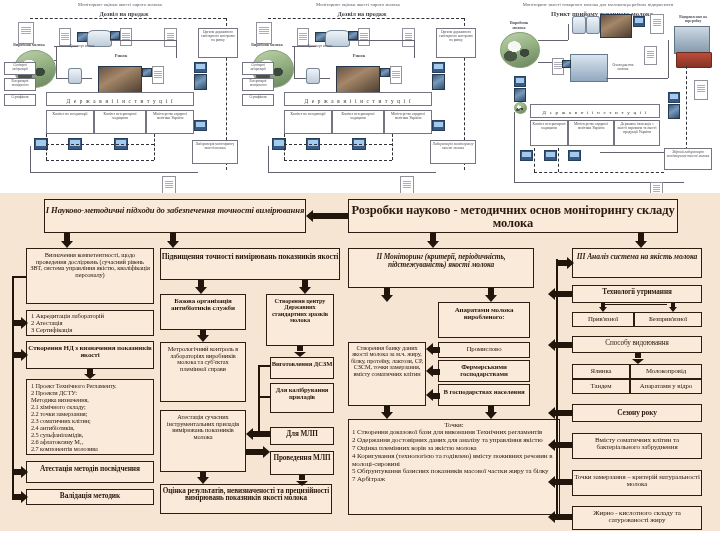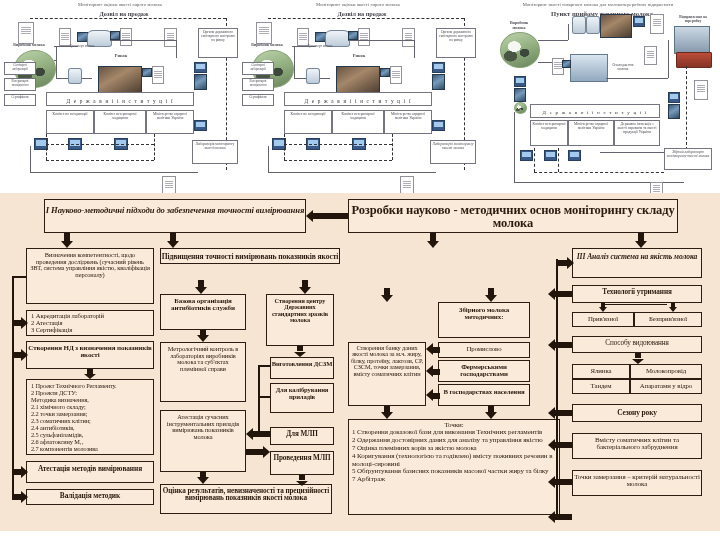--- a/index.html
+++ b/index.html
@@ -331,21 +331,21 @@
       <div>   Методика визначення,</div>
       <div>2.1 хімічного складу;</div>
       <div>2.2 точки замерзання;</div>
       <div>2.3 соматичних клітин;</div>
       <div>2.4 антибіотиків,</div>
       <div>2.5 сульфаніламідів,</div>
       <div>2.6 афлатоксину М₁,</div>
       <div>2.7 компонентів молозива</div>
     </div>
 
-    <div class="bx bold" style="left:26px;top:268px;width:128px;height:22px;font-size:7.4px;padding-top:3px;">Атестація методів вимірювання</div>
+    <div class="bx bold" style="left:26px;top:268px;width:128px;height:22px;font-size:7.4px;padding-top:3px;">Атестація методів посвідчення</div>
 
     <div class="bx bold" style="left:26px;top:296px;width:128px;height:16px;font-size:7.4px;padding-top:2px;">Валідація методик</div>
 
     <div class="ln" style="left:12px;top:83px;width:2px;height:222px;"></div>
     <div class="ln" style="left:12px;top:83px;width:14px;height:2px;"></div>
     <div class="ar arr" style="left:12px;top:123px;width:16px;height:14px;">
         <i class="shaft" style="width:10px;"></i>
         <i class="head"></i>
       </div>
     <div class="ar arr" style="left:12px;top:155px;width:16px;height:14px;">
@@ -354,21 +354,21 @@
       </div>
     <div class="ar arr" style="left:12px;top:272px;width:16px;height:14px;">
         <i class="shaft" style="width:10px;"></i>
         <i class="head"></i>
       </div>
     <div class="ar arr" style="left:12px;top:297px;width:16px;height:14px;">
         <i class="shaft" style="width:10px;"></i>
         <i class="head"></i>
       </div>
 
-    <div class="bx bold" style="left:160px;top:55px;width:180px;height:16px;font-size:7.6px;padding-top:4px;">Підвищення точності вимірювань показників якості</div>
+    <div class="bx bold" style="left:160px;top:55px;width:180px;height:32px;font-size:7.6px;padding-top:4px;">Підвищення точності вимірювань показників якості</div>
 
     <div class="ar ad" style="left:192px;top:87px;width:18px;height:14px;">
         <i class="shaft" style="height:8px;"></i>
         <i class="head"></i>
       </div>
     <div class="ar ad" style="left:296px;top:87px;width:18px;height:14px;">
         <i class="shaft" style="height:8px;"></i>
         <i class="head"></i>
       </div>
 
@@ -417,32 +417,33 @@
 
     <div class="ar arr" style="left:246px;top:252px;width:24px;height:14px;">
         <i class="shaft" style="width:18px;"></i>
         <i class="head"></i>
       </div>
     <div class="ar al" style="left:246px;top:234px;width:24px;height:14px;">
         <i class="shaft" style="width:18px;"></i>
         <i class="head"></i>
       </div>
 
+    <div class="bx ital" style="left:348px;top:55px;width:186px;height:40px;font-size:7.4px;padding-top:4px;">ІІ Моніторинг (критерії, періодичність, підстежуваність) якості молока</div>
 
     <div class="ar ad" style="left:378px;top:95px;width:18px;height:14px;">
         <i class="shaft" style="height:8px;"></i>
         <i class="head"></i>
       </div>
     <div class="ar ad" style="left:482px;top:95px;width:18px;height:14px;">
         <i class="shaft" style="height:8px;"></i>
         <i class="head"></i>
       </div>
 
 
-    <div class="bx bold" style="left:438px;top:109px;width:92px;height:36px;font-size:7px;padding-top:4px;">Збірного молока методичних:</div>
+    <div class="bx bold" style="left:438px;top:109px;width:92px;height:36px;font-size:7px;padding-top:4px;">Апаратами молока виробленого:</div>
 
     <div class="bx" style="left:438px;top:149px;width:92px;height:16px;font-size:6.8px;padding-top:2px;">Промислово</div>
     <div class="bx bold" style="left:438px;top:167px;width:92px;height:22px;font-size:6.8px;padding-top:2px;">Фермерськими господарствами</div>
     <div class="bx bold" style="left:438px;top:191px;width:92px;height:22px;font-size:6.8px;padding-top:3px;">В господарствах населення</div>
 
     <div class="bx" style="left:348px;top:149px;width:78px;height:64px;font-size:6.3px;padding:2px 2px;">Створення банку даних якості молока за м.ч. жиру, білку, протеїну, лактози, СР, СЗСМ, точки замерзання, вмісту соматичних клітин</div>
 
     <div class="ar al" style="left:426px;top:150px;width:14px;height:13px;">
         <i class="shaft" style="width:8px;"></i>
         <i class="head"></i>
@@ -501,20 +502,21 @@
     <div class="bx" style="left:630px;top:171px;width:72px;height:15px;font-size:6.8px;padding-top:2px;">Молокопровід</div>
     <div class="bx" style="left:572px;top:186px;width:58px;height:15px;font-size:6.8px;padding-top:2px;">Тандем</div>
     <div class="bx" style="left:630px;top:186px;width:72px;height:15px;font-size:6.8px;padding-top:2px;">Апаратами у відро</div>
 
     <div class="bx bold" style="left:572px;top:211px;width:130px;height:18px;font-size:7.4px;padding-top:4px;">Сезону року</div>
 
     <div class="bx" style="left:572px;top:240px;width:130px;height:26px;font-size:7px;padding-top:3px;">Вмісту соматичних клітин та бактеріального забруднення</div>
 
     <div class="bx" style="left:572px;top:277px;width:130px;height:26px;font-size:7px;padding-top:3px;">Точки замерзання – критерій натуральності молока</div>
 
+    <div class="bx" style="left:572px;top:313px;width:130px;height:24px;font-size:7px;padding-top:3px;">Жирно - кислотного складу та сатурованості жиру</div>
 
     <div class="ln" style="left:556px;top:66px;width:2px;height:260px;"></div>
     <div class="ar arr" style="left:556px;top:63px;width:18px;height:14px;">
         <i class="shaft" style="width:12px;"></i>
         <i class="head"></i>
       </div>
     <div class="ar al" style="left:548px;top:94px;width:24px;height:14px;">
         <i class="shaft" style="width:18px;"></i>
         <i class="head"></i>
       </div>

